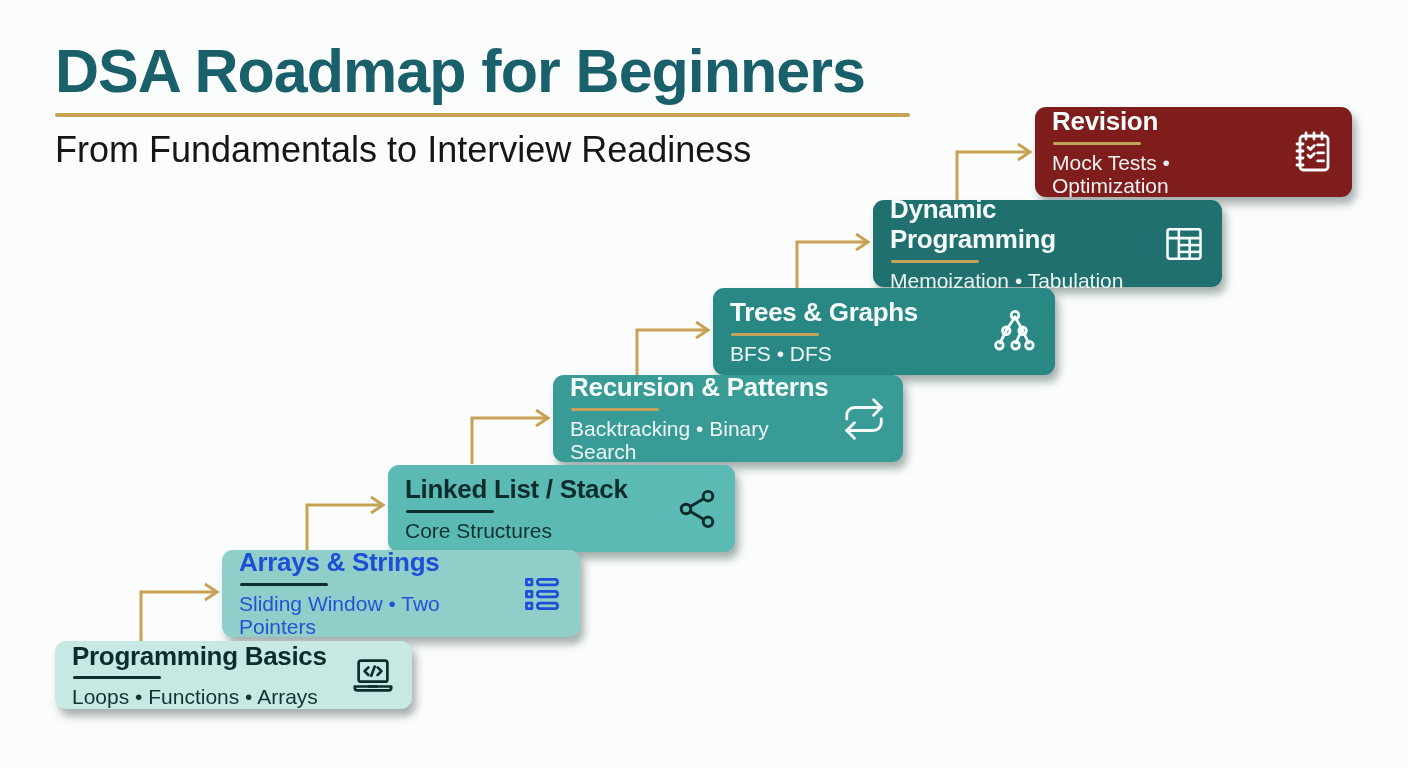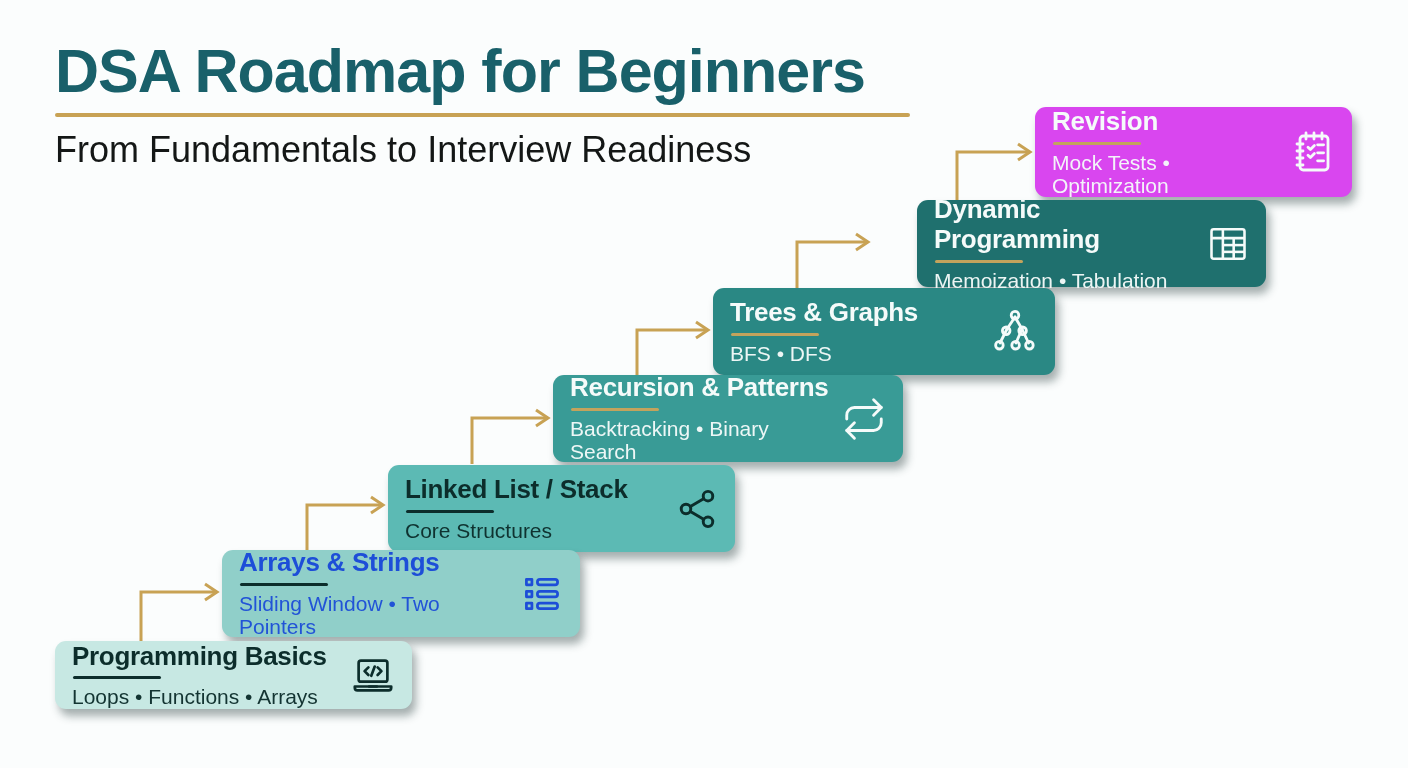--- a/index.html
+++ b/index.html
@@ -43,21 +43,21 @@
   .card-underline { width: 88px; height: 3px; border-radius: 2px; margin: 5px 0 6px 1px; }
   .card-sub { font-size: 21px; font-weight: 400; line-height: 1.1; opacity: 0.96; }
   .card-icon { flex: 0 0 auto; display: flex; align-items: center; margin-left: 10px; }
   .card-icon svg { display: block; }
 
   .c1 { left: 55px;   top: 641px; width: 357px; height: 68px; z-index: 9; }
   .c2 { left: 222px;  top: 550px; width: 358px; height: 87px; z-index: 8; }
   .c3 { left: 388px;  top: 465px; width: 347px; height: 87px; z-index: 7; }
   .c4 { left: 553px;  top: 375px; width: 350px; height: 87px; z-index: 6; }
   .c5 { left: 713px;  top: 288px; width: 342px; height: 87px; z-index: 5; }
-  .c6 { left: 873px;  top: 200px; width: 349px; height: 87px; z-index: 4; margin-left: 44px; }
+  .c6 { left: 873px;  top: 200px; width: 349px; height: 87px; z-index: 4; }
   .c7 { left: 1035px; top: 107px; width: 317px; height: 90px; z-index: 3; }
 </style>
 </head>
 <body>
 
 <div id="stage">
 
   <div class="page-title" style="color: rgb(25, 96, 106); text-align: center;">DSA Roadmap for Beginners</div>
   <div class="title-rule" style="background: rgb(200, 162, 84);"></div>
   <div class="page-subtitle">From Fundamentals to Interview Readiness</div>
@@ -192,21 +192,21 @@
         <rect x="3" y="4" width="18" height="16" rx="1.2"></rect>
         <line x1="3" y1="8.8" x2="21" y2="8.8"></line>
         <line x1="9.2" y1="4" x2="9.2" y2="20"></line>
         <line x1="15.1" y1="8.8" x2="15.1" y2="20"></line>
         <line x1="9.2" y1="12.6" x2="21" y2="12.6"></line>
         <line x1="9.2" y1="16.3" x2="21" y2="16.3"></line>
       </svg>
     </span>
   </div>
 
-  <div class="card c7" style="background: #d946ef; color: rgb(245, 251, 250);">
+  <div class="card c7" style="background: #7f1d1d; color: rgb(245, 251, 250);">
     <div class="card-text">
       <div class="card-title">Revision</div>
       <div class="card-underline" style="background: rgb(195, 163, 92);"></div>
       <div class="card-sub">Mock Tests • Optimization</div>
     </div>
     <span class="card-icon">
       <svg width="48" height="48" viewBox="0 0 24 24" fill="none" stroke="currentColor" stroke-width="1.4" stroke-linecap="round" stroke-linejoin="round">
         <rect x="6" y="4" width="14" height="17" rx="1.6"></rect>
         <line x1="9" y1="2.5" x2="9" y2="5.5"></line>
         <line x1="13" y1="2.5" x2="13" y2="5.5"></line>

